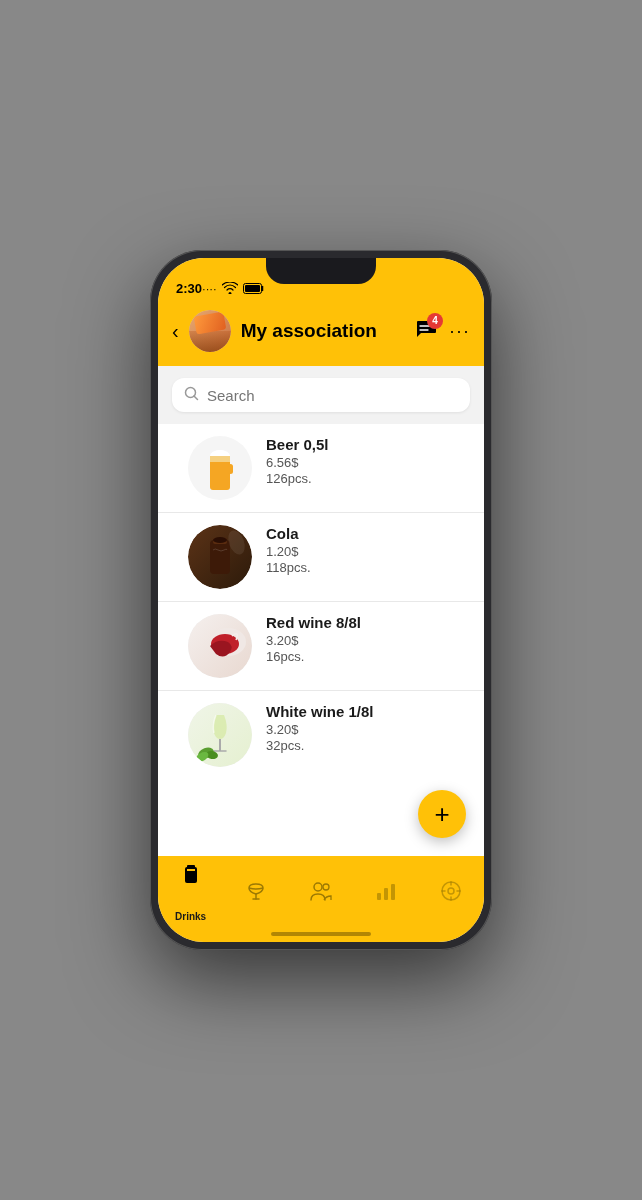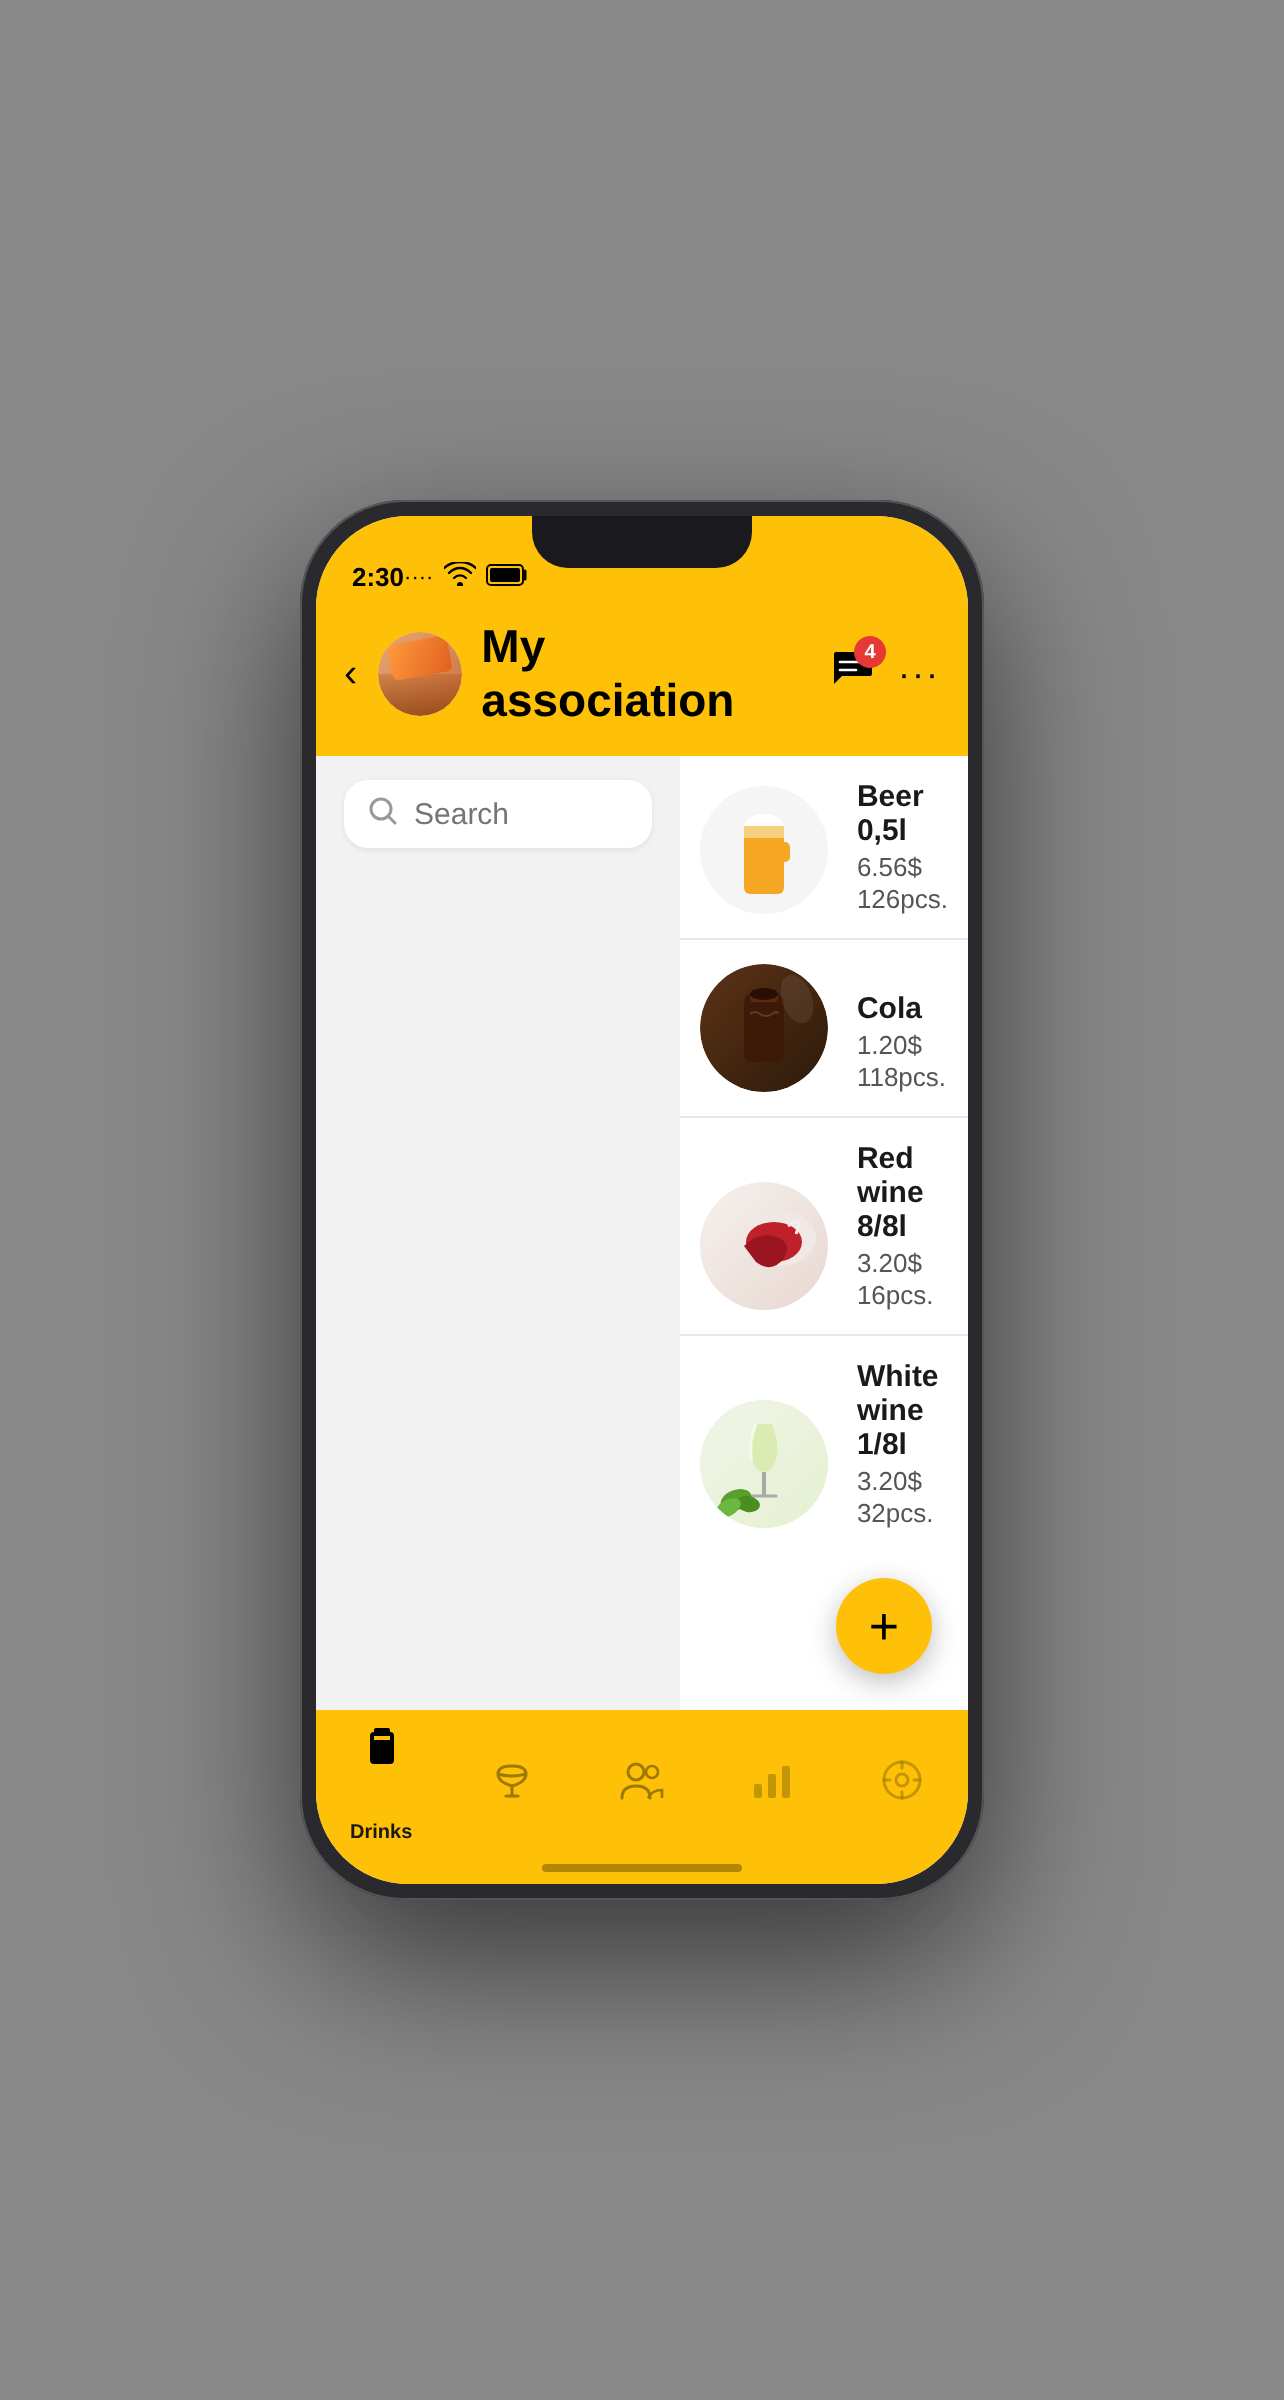--- a/index.html
+++ b/index.html
@@ -125,21 +125,21 @@
     .avatar-pattern {
       position: absolute;
       top: 4px; left: 6px;
       width: 30px; height: 18px;
       background: linear-gradient(120deg, #ff9a3c, #e06020);
       border-radius: 3px;
       transform: rotate(-10deg);
     }
 
     .header-title {
-      font-size: 23px;
+      font-size: 19px;
       font-weight: 700;
       color: #000;
       flex: 1;
     }
 
     .header-actions {
       display: flex;
       align-items: center;
       gap: 12px;
     }
@@ -176,21 +176,21 @@
       cursor: pointer;
       letter-spacing: 1px;
     }
 
     
     .content {
       flex: 1;
       background: #a16207;
       overflow-y: auto;
       display: flex;
-      flex-direction: row;
+      flex-direction: column;
     }
 
     
     .search-container {
       padding: 12px 14px;
       background: #f2f2f2;
     }
 
     .search-box {
       background: white;
@@ -217,22 +217,22 @@
     }
 
     
     .product-list {
       background: white;
       flex: 1;
     }
 
     .product-item {
       display: flex;
-      align-items: flex-end;
-      padding: 12px 10px;
+      align-items: flex-start;
+      padding: 12px 30px;
       gap: 14px;
       border-bottom: 1px solid #e8e8e8;
       cursor: pointer;
     }
 
     .product-item:last-child {
       border-bottom: none;
     }
 
     .product-image-wrap {

